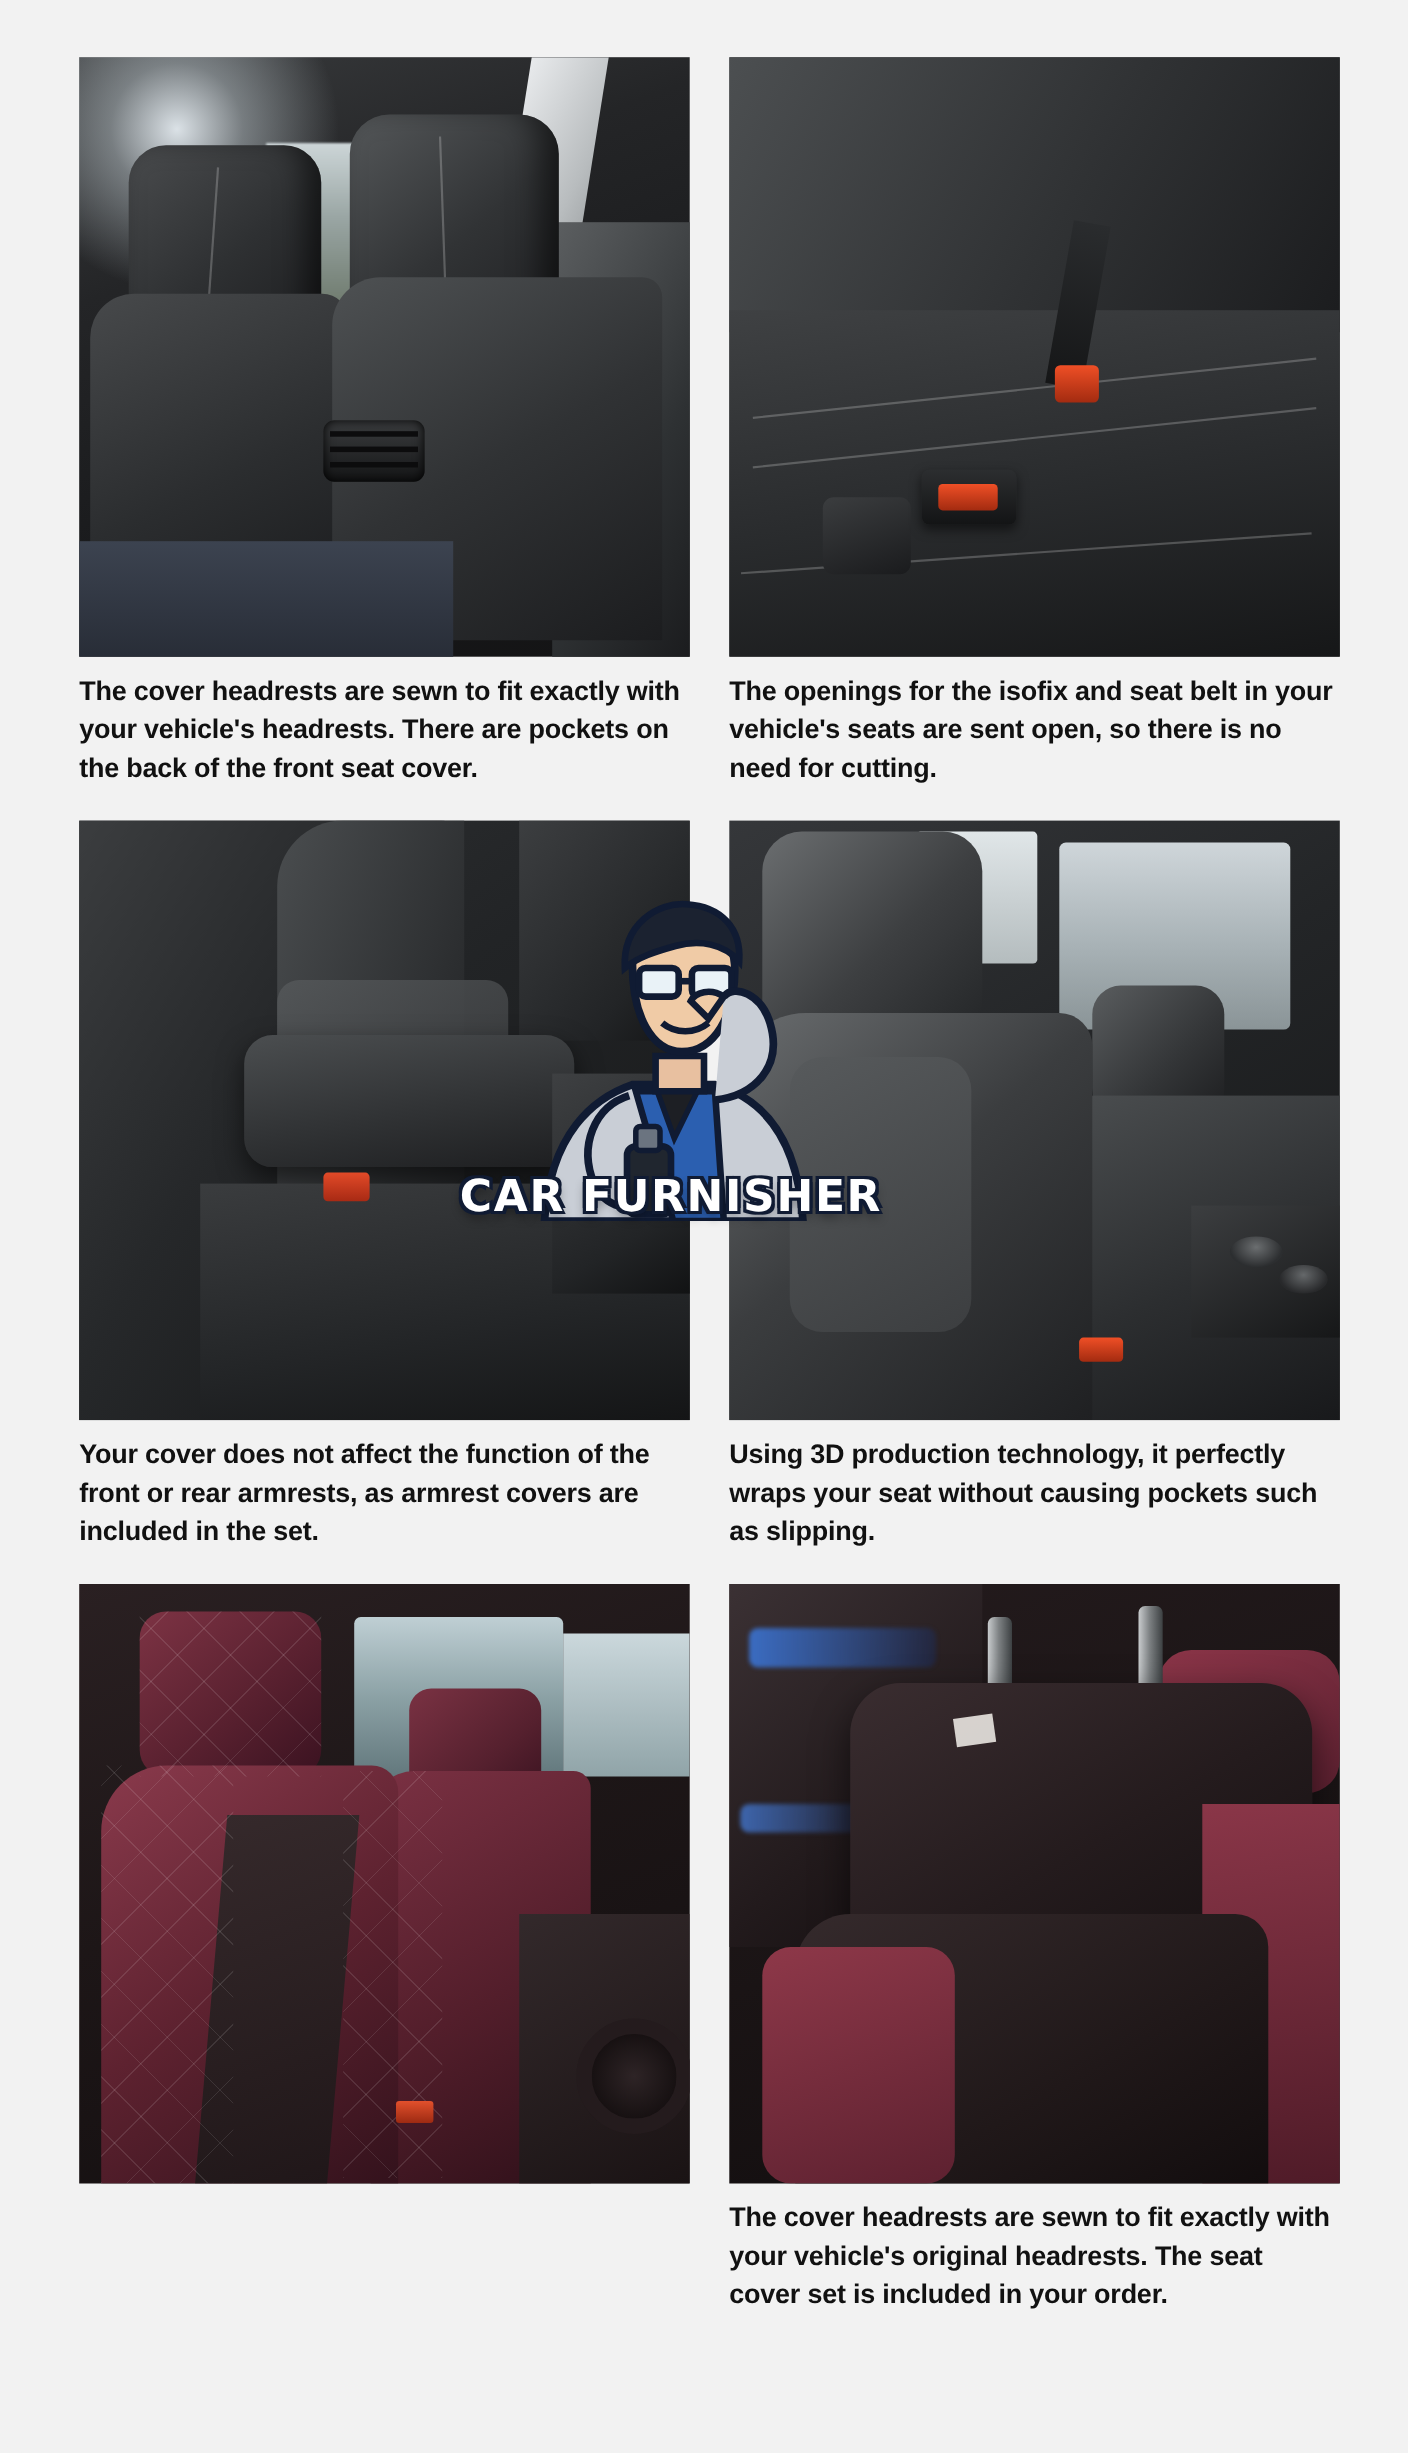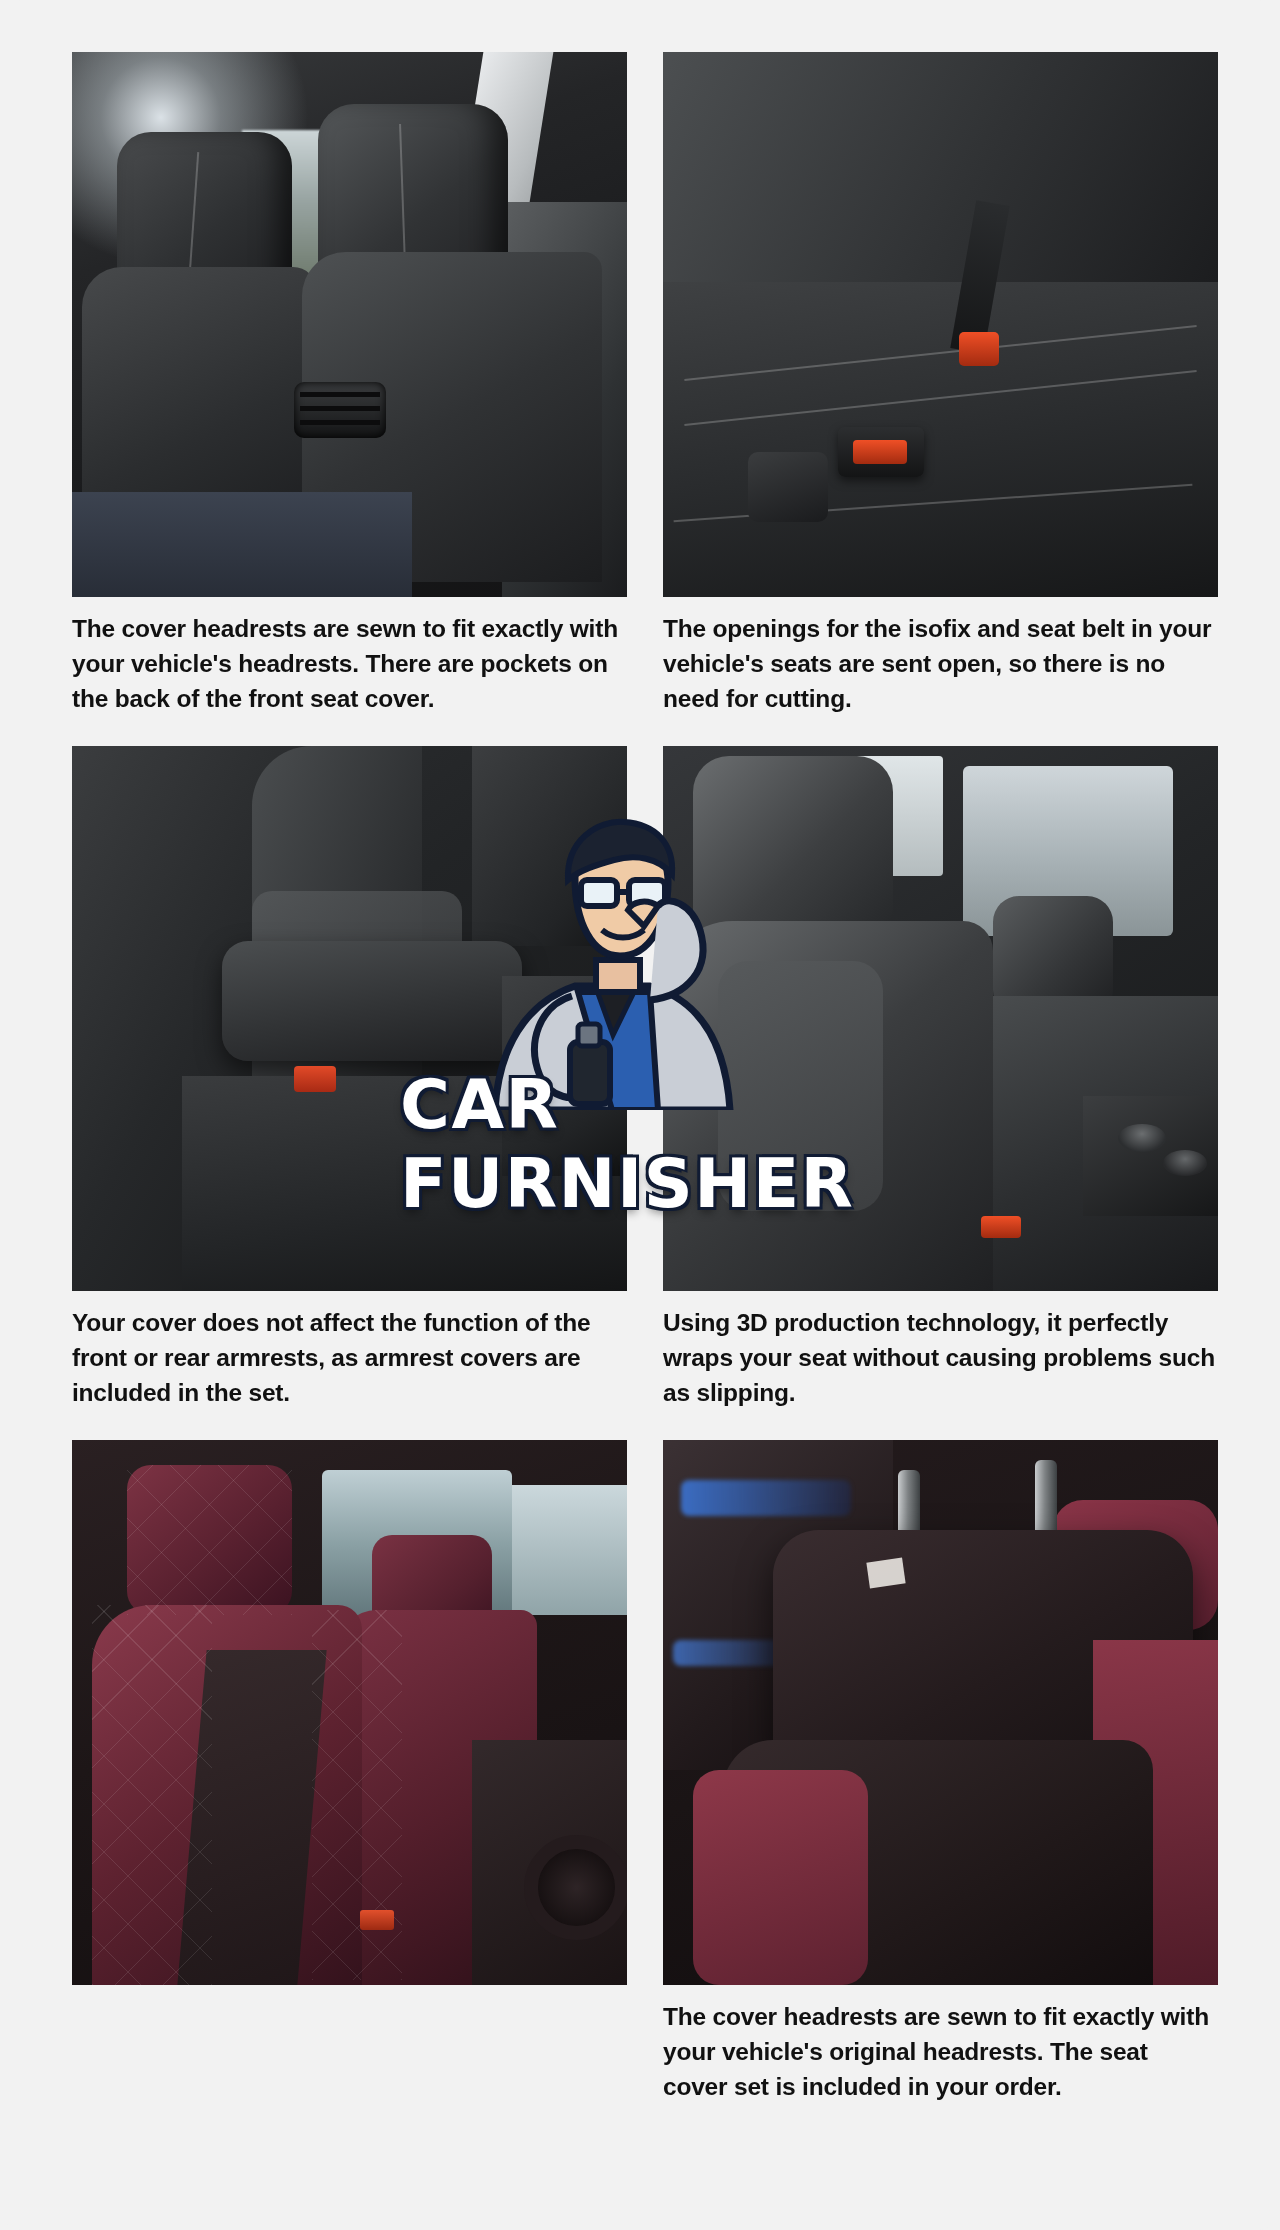--- a/index.html
+++ b/index.html
@@ -367,22 +367,22 @@
     top: 810px;
     width: 420px;
     height: 360px;
     pointer-events: none;
   }
   .wm-text {
     position: absolute;
     left: 0;
     top: 255px;
     width: 420px;
-    text-align: left;
-    font-size: 68px;
+    text-align: center;
+    font-size: 40px;
     font-weight: 800;
     letter-spacing: 1.5px;
     color: #ffffff;
     text-shadow:
       -3px -3px 0 #101b33, 3px -3px 0 #101b33,
       -3px 3px 0 #101b33, 3px 3px 0 #101b33,
       0 5px 10px rgba(0,0,0,.45);
     font-family: "DejaVu Sans", sans-serif;
   }
 </style>
@@ -454,21 +454,21 @@
         <div class="layer hr2"></div>
         <div class="layer rearseat"></div>
         <div class="layer hr"></div>
         <div class="layer seatfront"></div>
         <div class="layer suedepanel"></div>
         <div class="layer console2"></div>
         <div class="layer cupA"></div>
         <div class="layer cupB"></div>
         <div class="layer buckle3"></div>
       </div>
-      <div class="caption">Using 3D production technology, it perfectly wraps your seat without causing problems such as slipping.</div>
+      <div class="caption">Using 3D production technology, it perfectly wraps your seat without causing pockets such as slipping.</div>
     </div>
 
     <div class="cell">
       <div class="photo p5">
         <div class="layer glass"></div>
         <div class="layer glass2"></div>
         <div class="layer hrB"></div>
         <div class="layer seatB"></div>
         <div class="layer hrA"></div>
         <div class="layer seatA"></div>

